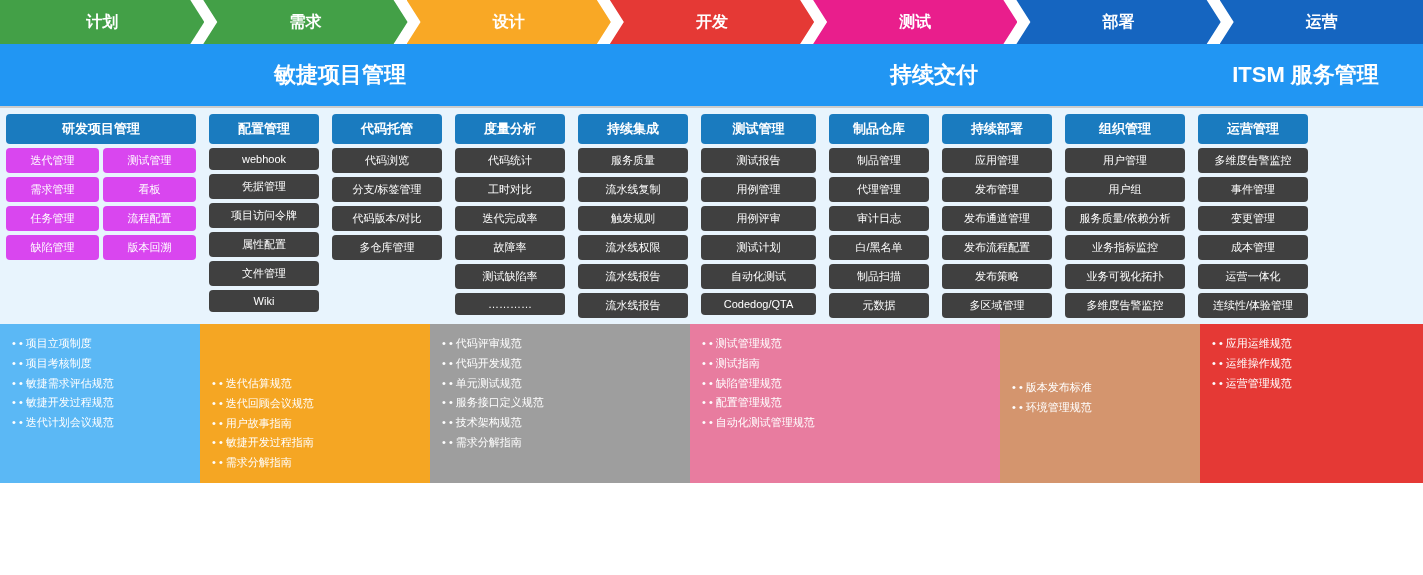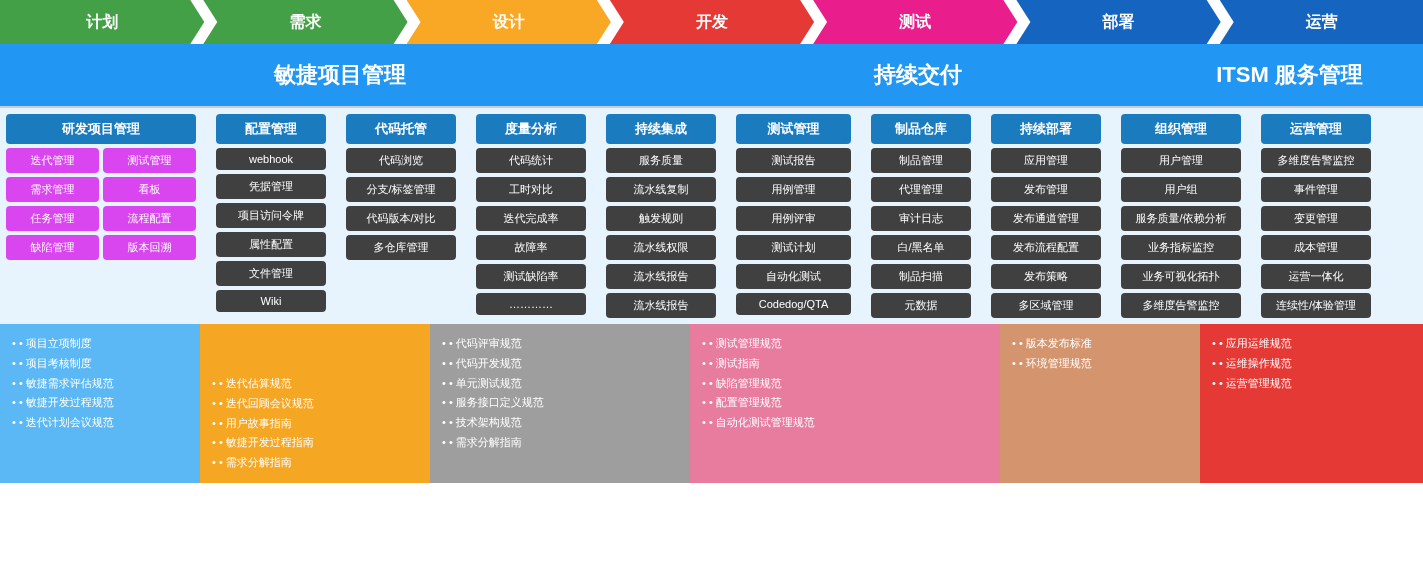--- a/index.html
+++ b/index.html
@@ -33,40 +33,40 @@
     }
     .phase-item:last-child {
       clip-path: polygon(0 0, 100% 0, 100% 100%, 0 100%, 14px 50%);
     }
 
     
     .main-groups {
       display: flex;
       background: #2196F3;
       padding: 8px 10px;
-      gap: 8px;
+      gap: 24px;
     }
     .main-group {
       background: #2196F3;
       color: white;
       font-size: 22px;
       font-weight: bold;
       text-align: center;
       display: flex;
       align-items: center;
       justify-content: center;
       padding: 8px 4px;
     }
 
     
     .content-area {
       display: flex;
       background: #e8f4fd;
       padding: 6px;
-      gap: 20px;
+      gap: 13px;
       border-top: 2px solid #ccc;
     }
 
     
     .col {
       display: flex;
       flex-direction: column;
       gap: 4px;
     }
 
@@ -280,21 +280,21 @@
     <div class="note-block" style="background: rgb(232, 124, 159); flex: 0 0 310px; color: white; font-size: 11px; line-height: 1.8; padding: 10px 12px;">
       <ul style="list-style: none; padding: 0px;">
         <li>• 测试管理规范</li>
         <li>• 测试指南</li>
         <li>• 缺陷管理规范</li>
         <li>• 配置管理规范</li>
         <li>• 自动化测试管理规范</li>
       </ul>
     </div>
     <div class="note-block" style="background: rgb(212, 149, 110); flex: 0 0 200px; color: white; font-size: 11px; line-height: 1.8; padding: 10px 12px;">
-      <ul style="list-style: none; padding: 0px;">
+      <ul style="list-style: none; padding: 0px; margin-top: 44px;">
         <li>• 版本发布标准</li>
         <li>• 环境管理规范</li>
       </ul>
     </div>
     <div class="note-block" style="background: rgb(229, 57, 53); flex: 1 1 0%; color: white; font-size: 11px; line-height: 1.8; padding: 10px 12px;">
       <ul style="list-style: none; padding: 0px;">
         <li>• 应用运维规范</li>
         <li>• 运维操作规范</li>
         <li>• 运营管理规范</li>
       </ul>

